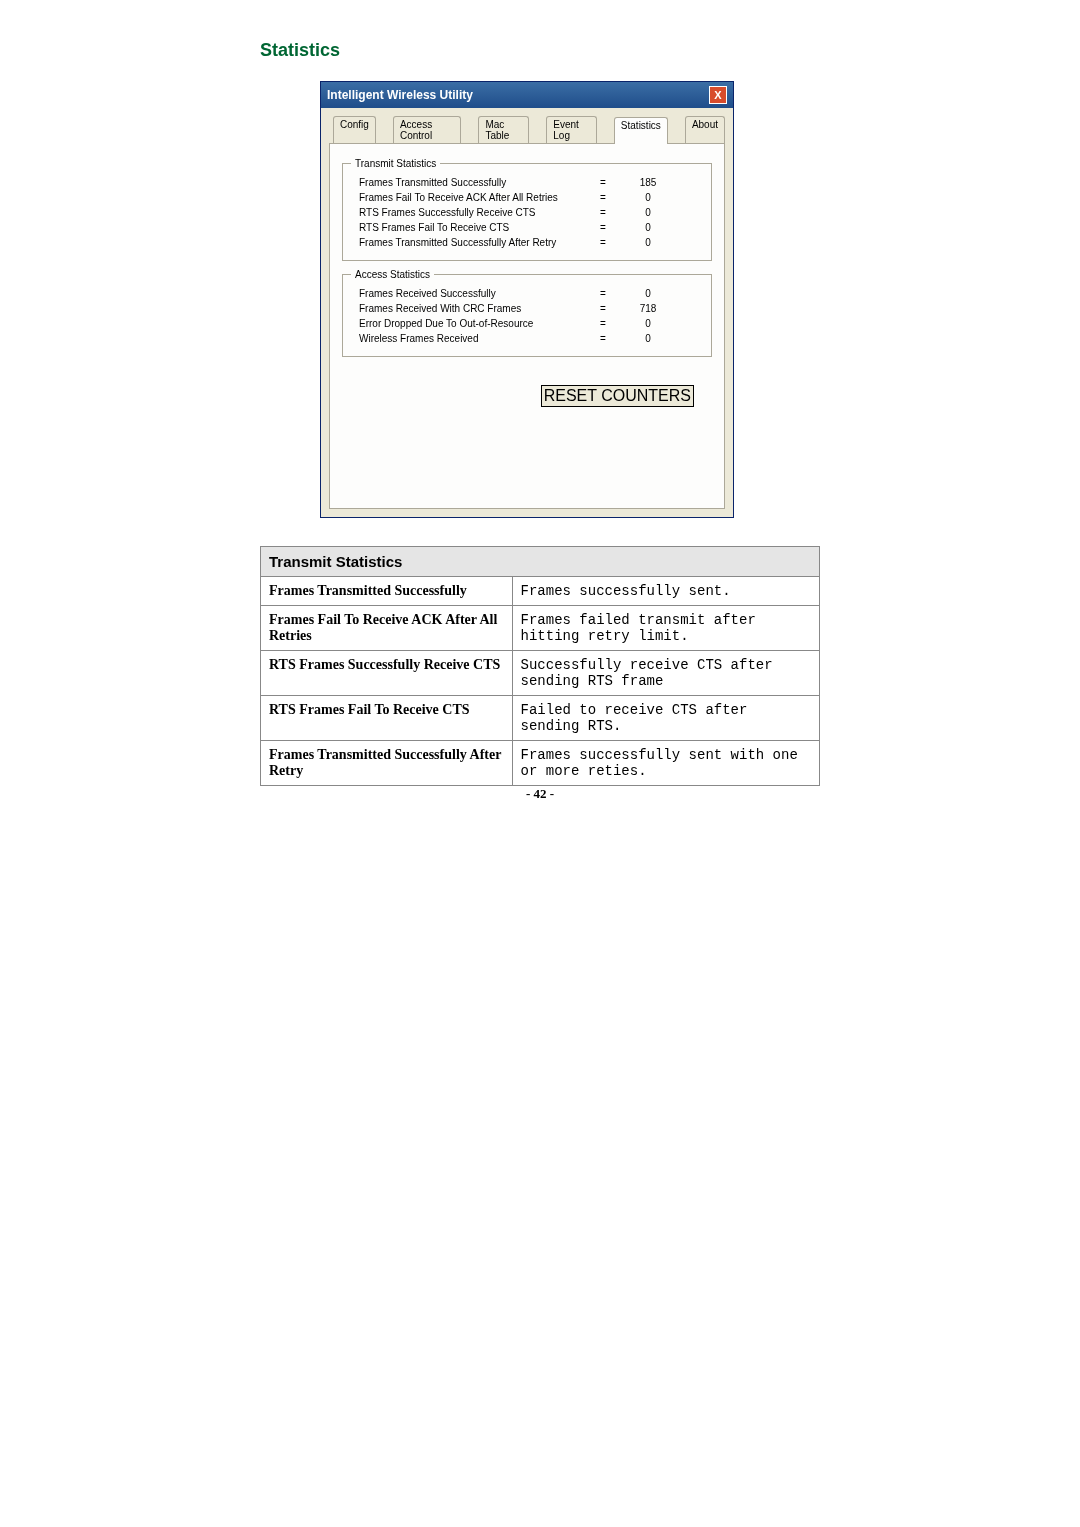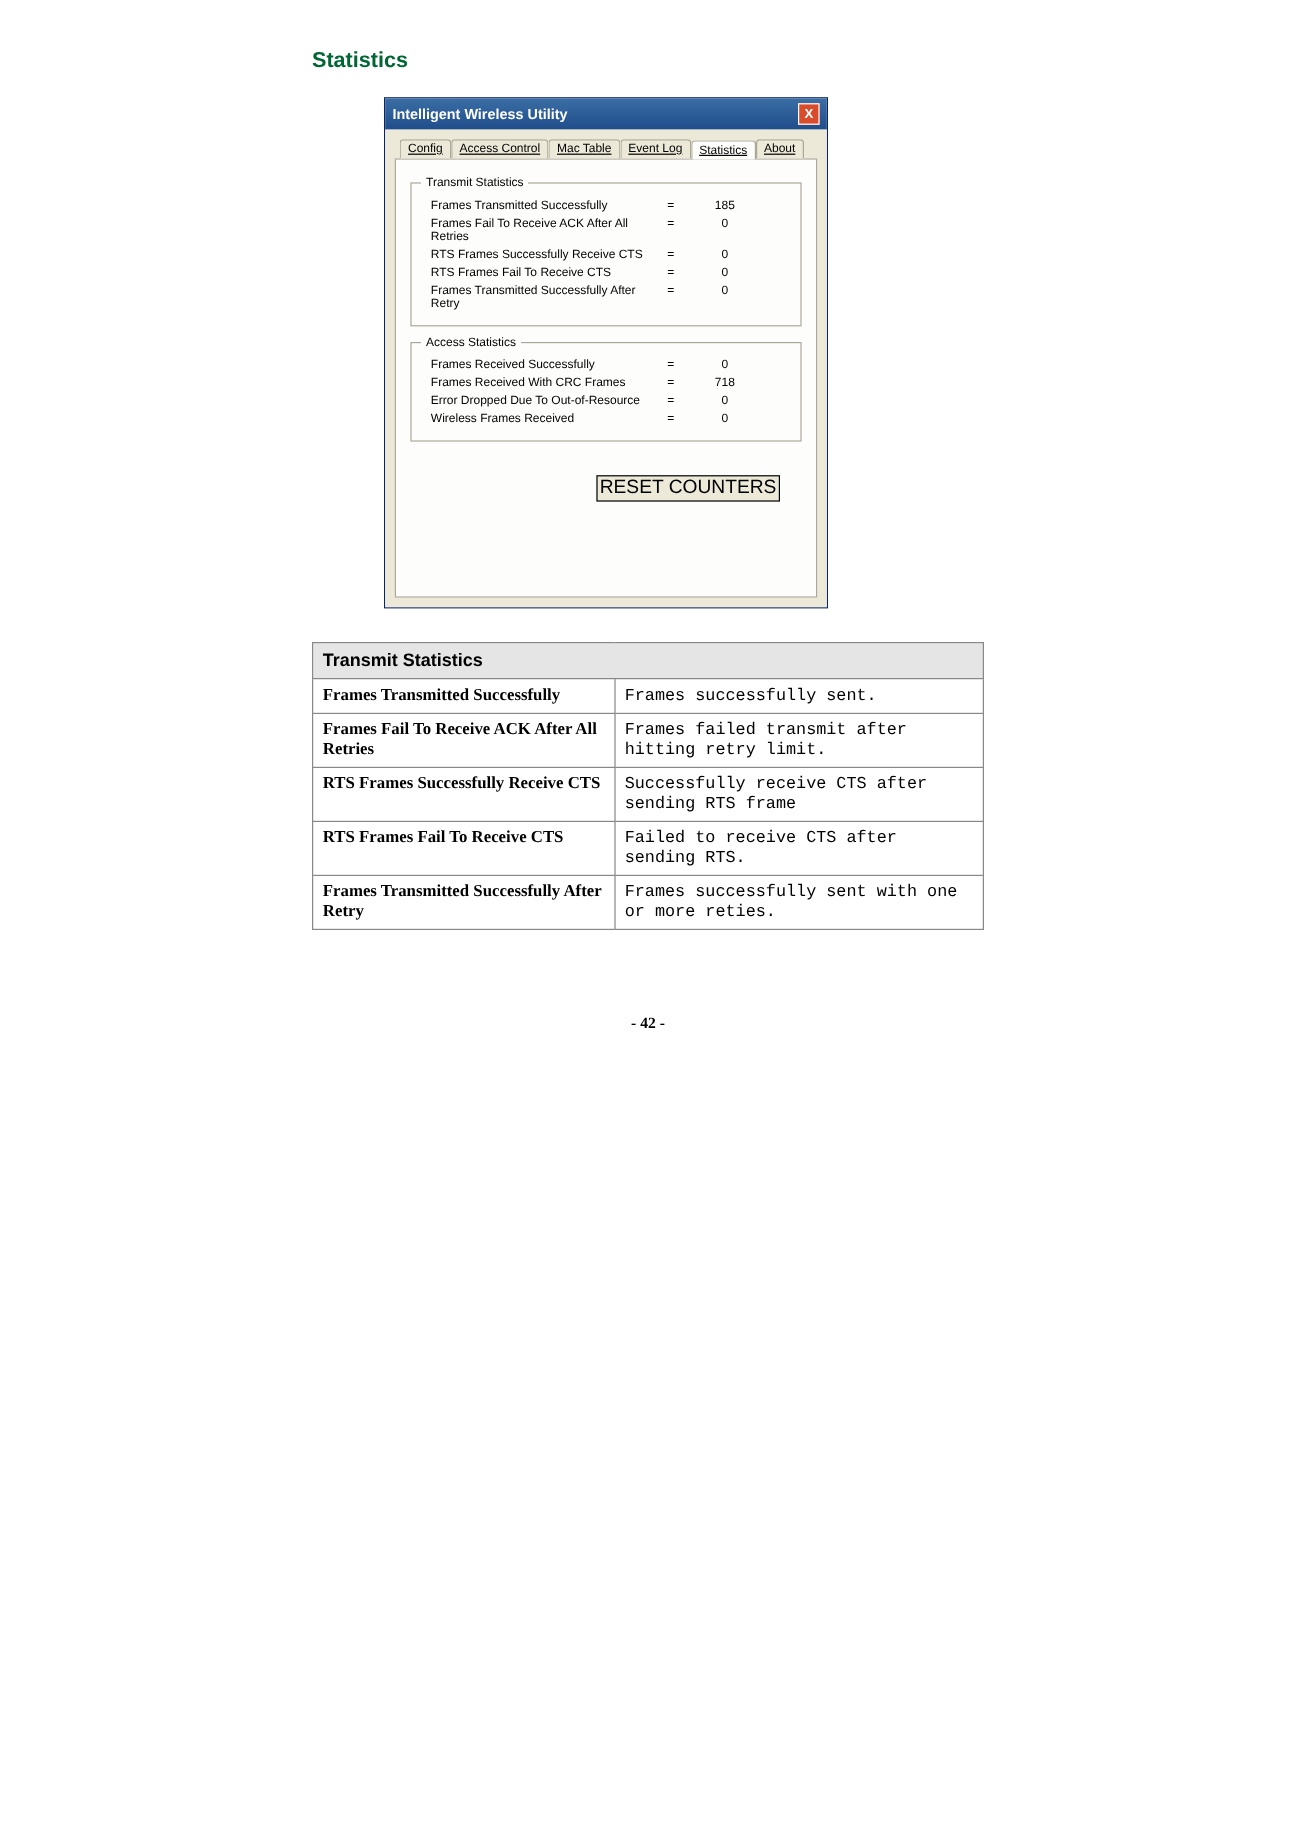--- a/index.html
+++ b/index.html
@@ -14,21 +14,21 @@
   padding: 40px 260px 0 260px;
 }
 .title {
   color: #006633;
   font-size: 18px;
   font-weight: bold;
   margin-bottom: 20px;
 }
 .window-container {
   margin-left: 60px;
-  width: 370px;
+  width: 414px;
 }
 .window {
   border: 1px solid #0A246A;
 }
 .titlebar {
   background: linear-gradient(#3b6ea5, #1f4d8a);
   color: #fff;
   font-size: 12px;
   font-weight: bold;
   padding: 4px 6px;
@@ -48,23 +48,22 @@
   border: 1px solid #fff;
   cursor: pointer;
 }
 .window-body {
   background: #ece9d8;
   padding: 8px;
   font-size: 10px;
 }
 .tabs {
   display: flex;
-  gap: 0;
+  gap: 17px;
   padding-left: 4px;
-  text-decoration: underline;
 }
 .tab {
   background: #ece9d8;
   border: 1px solid #aca899;
   border-bottom: none;
   padding: 2px 6px;
   font-size: 10px;
   cursor: pointer;
   border-radius: 3px 3px 0 0;
 }
@@ -140,21 +139,20 @@
   font-family: "Times New Roman", serif;
 }
 .info-table .rowdesc {
   font-family: Liberation Mono, monospace;
 }
 .page-num {
   text-align: center;
   font-size: 13px;
   font-weight: bold;
   font-family: "Times New Roman", serif;
-  margin-top: 70px;
 }
 </style>
 </head>
 <body>
 
 <div class="page">
   <div class="title">Statistics</div>
 
   <div class="window-container">
     <div class="window">

